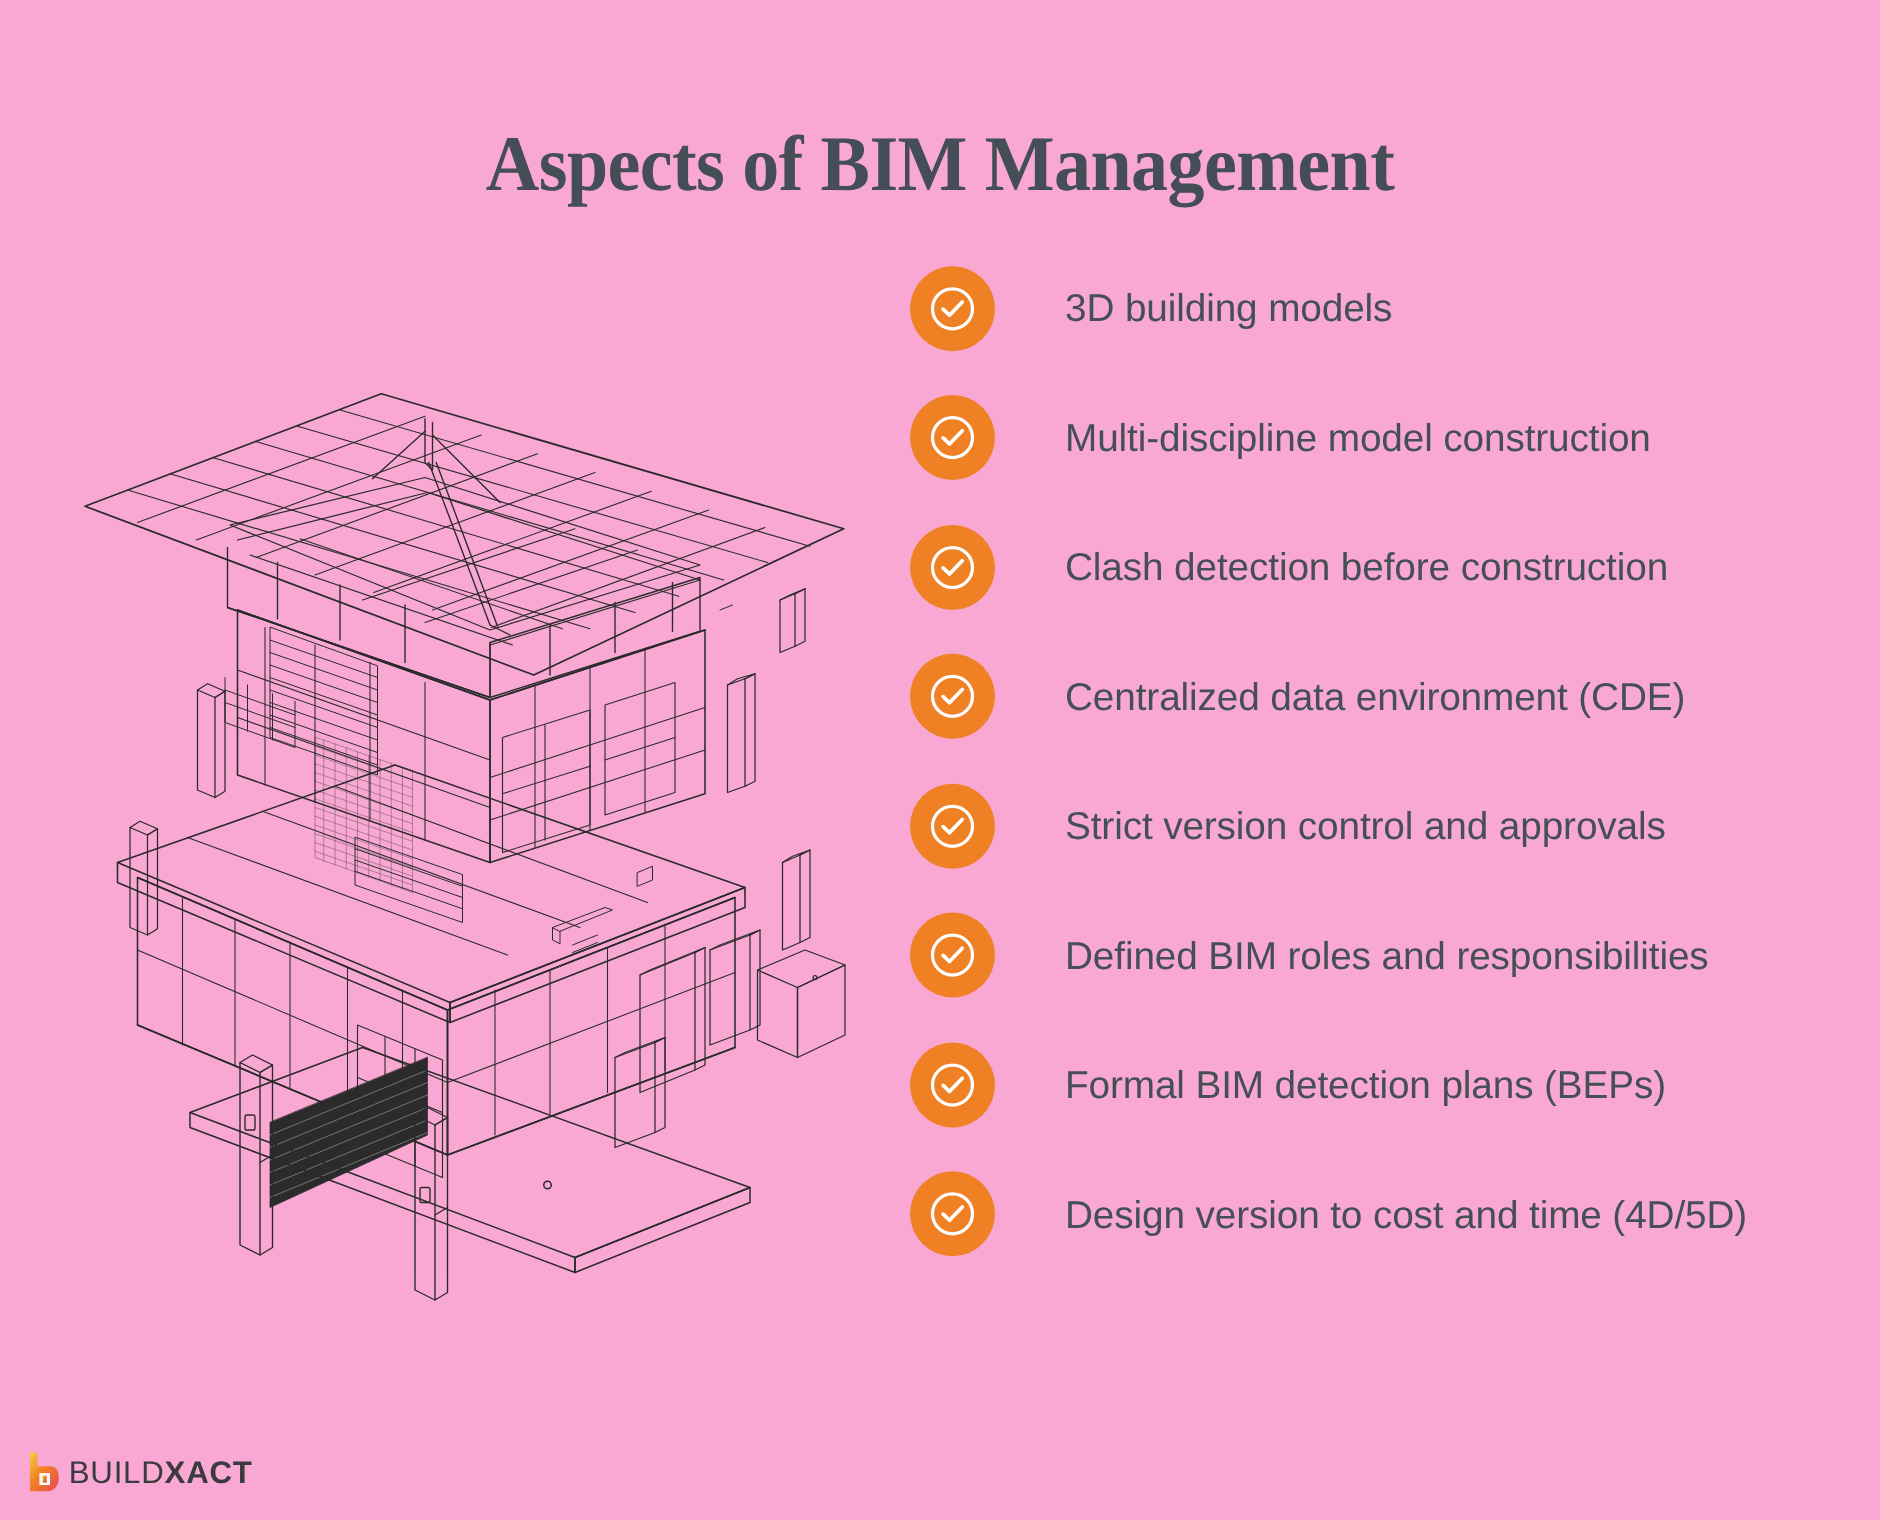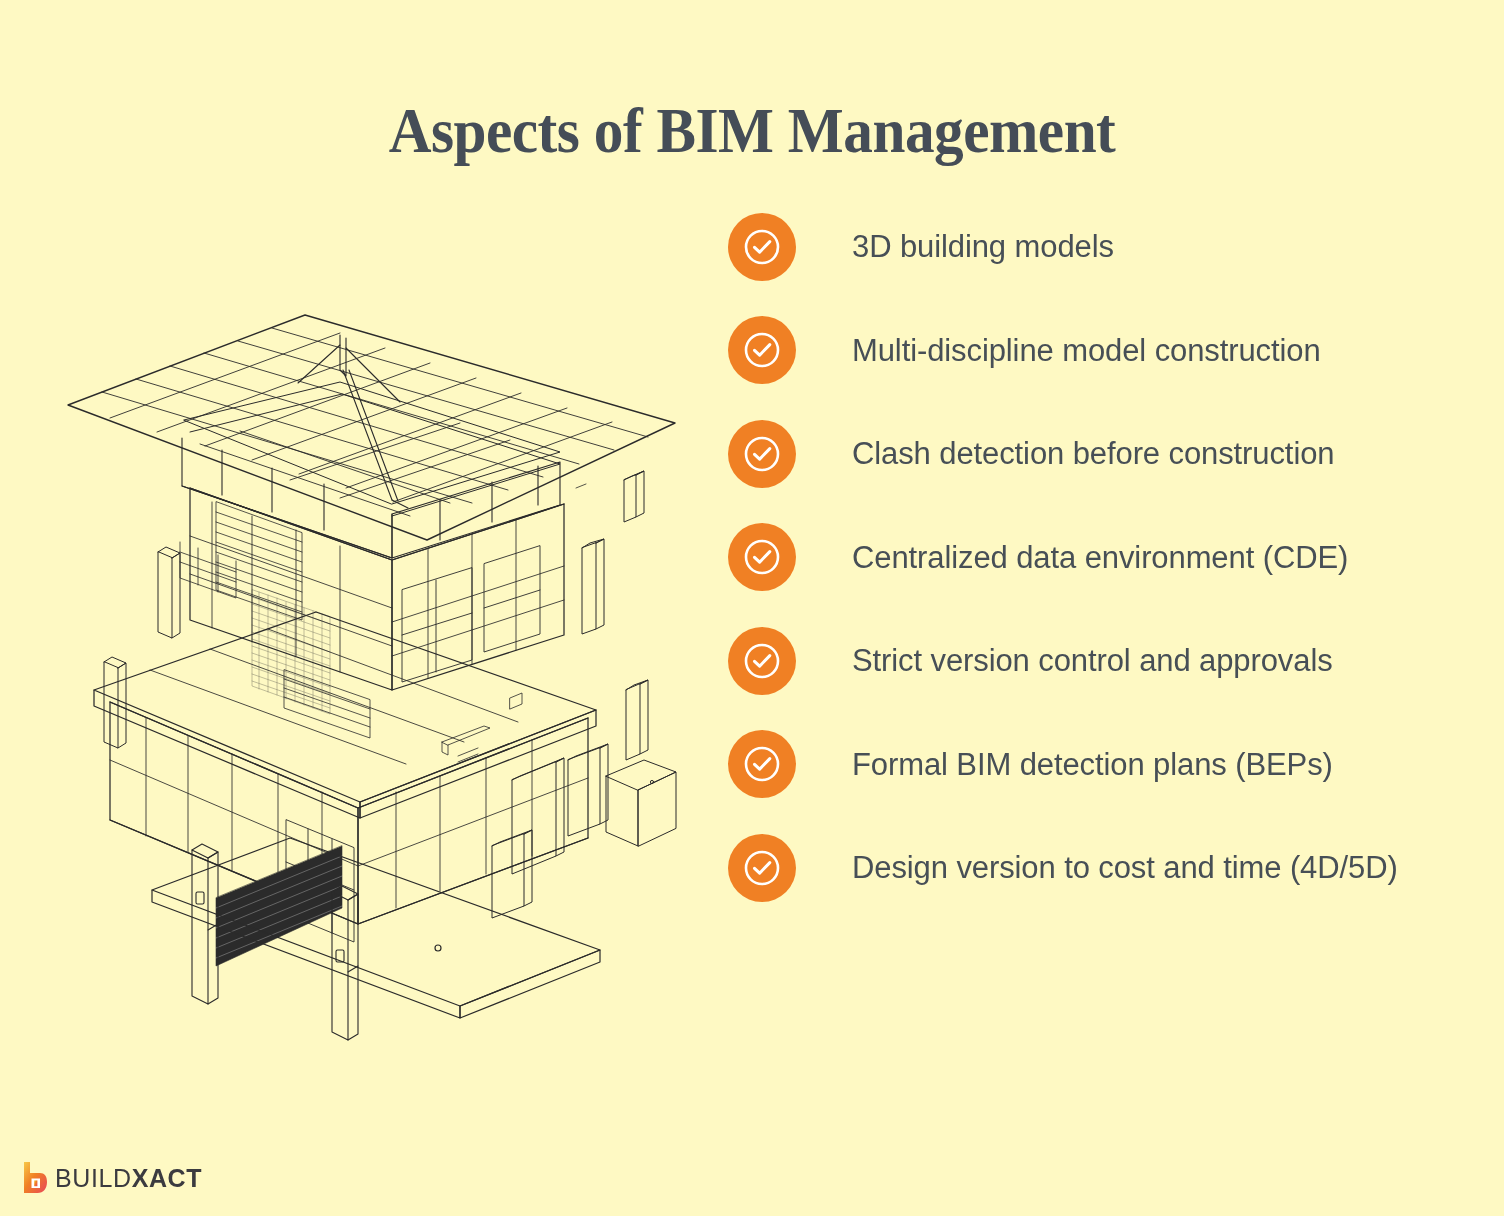--- a/index.html
+++ b/index.html
@@ -5,21 +5,21 @@
   html, body {
     margin: 0;
     padding: 0;
     background: #ffffff;
   }
 
   #page {
     position: relative;
     width: 1504px;
     height: 1216px;
-    background: #fef9c3;
+    background: #f9a8d4;
     overflow: hidden;
     font-family: "Liberation Sans", sans-serif;
   }
 
   
   #page-title {
     position: absolute;
     top: 56px;
     left: 0;
     width: 1504px;
@@ -438,20 +438,29 @@
     <div class="feature-row">
       <span class="check-badge">
         <svg viewBox="0 0 44 44" xmlns="http://www.w3.org/2000/svg" aria-hidden="true">
           <circle cx="22" cy="22" r="16" fill="none" stroke="#ffffff" stroke-width="2.6"></circle>
           <path d="M14.5 22.3 L19.6 27.2 L29.8 16.6" fill="none" stroke="#ffffff" stroke-width="3" stroke-linecap="round" stroke-linejoin="round"></path>
         </svg>
       </span>
       <span class="feature-label">Strict version control and approvals</span>
     </div>
 
+    <div class="feature-row">
+      <span class="check-badge">
+        <svg viewBox="0 0 44 44" xmlns="http://www.w3.org/2000/svg" aria-hidden="true">
+          <circle cx="22" cy="22" r="16" fill="none" stroke="#ffffff" stroke-width="2.6"></circle>
+          <path d="M14.5 22.3 L19.6 27.2 L29.8 16.6" fill="none" stroke="#ffffff" stroke-width="3" stroke-linecap="round" stroke-linejoin="round"></path>
+        </svg>
+      </span>
+      <span class="feature-label">Defined BIM roles and responsibilities</span>
+    </div>
 
     <div class="feature-row">
       <span class="check-badge">
         <svg viewBox="0 0 44 44" xmlns="http://www.w3.org/2000/svg" aria-hidden="true">
           <circle cx="22" cy="22" r="16" fill="none" stroke="#ffffff" stroke-width="2.6"></circle>
           <path d="M14.5 22.3 L19.6 27.2 L29.8 16.6" fill="none" stroke="#ffffff" stroke-width="3" stroke-linecap="round" stroke-linejoin="round"></path>
         </svg>
       </span>
       <span class="feature-label">Formal BIM detection plans (BEPs)</span>
     </div>

